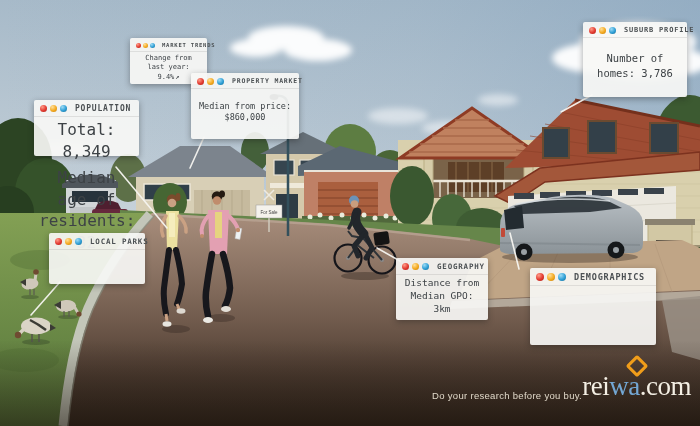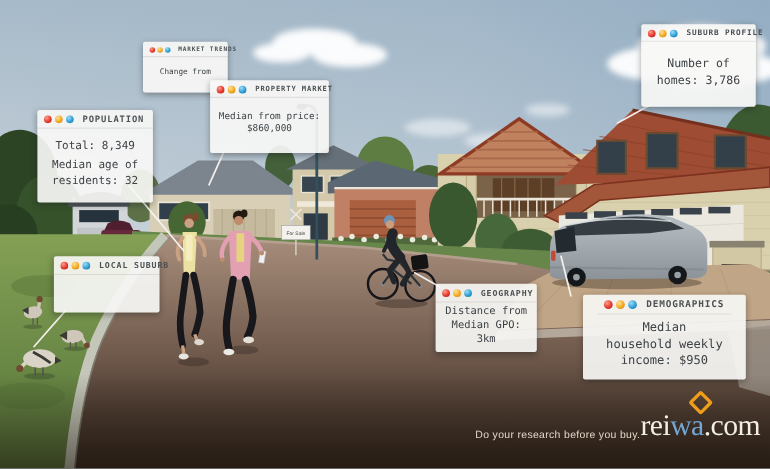--- a/index.html
+++ b/index.html
@@ -17,21 +17,21 @@
   .dot-r{background:radial-gradient(circle at 35% 30%,#ff9d8a,#e23a30 55%,#a81c14);}
   .dot-y{background:radial-gradient(circle at 35% 30%,#ffe09a,#f4a91f 55%,#c07d0a);}
   .dot-b{background:radial-gradient(circle at 35% 30%,#9fdcf5,#2f9fd6 55%,#15688f);}
   .co-title{font-weight:bold;letter-spacing:0.8px;margin-left:5px;color:#4c5154;white-space:nowrap;}
   .co-body{flex:1;display:flex;flex-direction:column;justify-content:center;
            text-align:center;padding:2px 5px 6px;line-height:1.35;}
   .co-gap{margin-top:5px;text-align:center;}
   #co-mt .co-title{font-size:5.5px}#co-mt .co-body{font-size:7px}#co-mt .dot{width:5px;height:5px;margin-right:2px}
   #co-pm .co-title{font-size:6.5px}#co-pm .co-body{font-size:8.5px}
   #co-sp .co-title{font-size:7px}#co-sp .co-body{font-size:10.5px}
-  #co-pop .co-title{font-size:8px}#co-pop .co-body{font-size:10px}
+  #co-pop .co-title{font-size:8px}#co-pop .co-body{font-size:16px}
   #co-lp .co-title{font-size:7.5px}#co-lp .co-body{font-size:10px}
   #co-geo .co-title{font-size:7.5px}#co-geo .co-body{font-size:9.5px}
   #co-demo .co-title{font-size:8.5px}#co-demo .co-body{font-size:11px}#co-demo .dot{width:8px;height:8px}
   .up-arrow{font-size:7px;margin-left:1px;}
   
   .tagline{position:absolute;top:390px;right:118px;font-size:9.5px;letter-spacing:0.3px;
            color:#e0d8c9;}
   .logo{position:absolute;top:371px;right:9px;font-family:Liberation Serif, serif;
         font-size:27px;color:#f4efe4;letter-spacing:-0.5px;}
   .logo .wa{color:#73a7d4;}
@@ -393,20 +393,21 @@
 
 <div class="callout" id="co-mt" style="left:130px;top:38px;width:77px;height:46px;">
   <div class="co-head">
     <span class="dot dot-r"></span>
     <span class="dot dot-y"></span>
     <span class="dot dot-b"></span>
     <span class="co-title">MARKET TRENDS</span>
   </div>
   <div class="co-body">
     <div>Change from</div>
+    <div><span>last year: 9.4%</span><span class="up-arrow">↗</span></div>
   </div>
 </div>
 
 <div class="callout" id="co-pm" style="left:179px;top:73px;width:108px;height:66px;margin-left:12px;">
   <div class="co-head">
     <span class="dot dot-r"></span>
     <span class="dot dot-y"></span>
     <span class="dot dot-b"></span>
     <span class="co-title">PROPERTY MARKET</span>
   </div>
@@ -422,67 +423,62 @@
     <span class="dot dot-y"></span>
     <span class="dot dot-b"></span>
     <span class="co-title">SUBURB PROFILE</span>
   </div>
   <div class="co-body">
     <div>Number of</div>
     <div>homes: 3,786</div>
   </div>
 </div>
 
-<div class="callout" id="co-pop" style="left:34px;top:100px;width:105px;height:84px;">
+<div class="callout" id="co-pop" style="left:34px;top:100px;width:105px;height:56px;">
   <div class="co-head">
     <span class="dot dot-r"></span>
     <span class="dot dot-y"></span>
     <span class="dot dot-b"></span>
     <span class="co-title">POPULATION</span>
   </div>
   <div class="co-body">
     <div>Total: 8,349</div>
     <div class="co-gap">Median age of</div>
     <div>residents: 32</div>
   </div>
 </div>
 
 <div class="callout" id="co-lp" style="left:49px;top:233px;width:96px;height:51px;">
   <div class="co-head">
     <span class="dot dot-r"></span>
     <span class="dot dot-y"></span>
     <span class="dot dot-b"></span>
-    <span class="co-title">LOCAL SUBURB</span>
+    <span class="co-title">LOCAL PARKS</span>
   </div>
 </div>
 
 <div class="callout" id="co-geo" style="left:396px;top:258px;width:92px;height:62px;">
   <div class="co-head">
     <span class="dot dot-r"></span>
     <span class="dot dot-y"></span>
     <span class="dot dot-b"></span>
     <span class="co-title">GEOGRAPHY</span>
   </div>
   <div class="co-body">
     <div>Distance from</div>
     <div>Median GPO: 3km</div>
   </div>
 </div>
 
-<div class="callout" id="co-demo" style="left:530px;top:268px;width:148px;height:77px;align-items:center;">
+<div class="callout" id="co-demo" style="left:530px;top:268px;width:126px;height:77px;">
   <div class="co-head">
     <span class="dot dot-r"></span>
     <span class="dot dot-y"></span>
     <span class="dot dot-b"></span>
     <span class="co-title">DEMOGRAPHICS</span>
-  </div>
-  <div class="co-body">
-    <div>Median</div>
-    <div>household weekly</div>
-    <div>income: $950</div>
   </div>
 </div>
 
 <div class="tagline">Do your research before you buy.</div>
 <div class="logo">
   <span class="logo-diamond"></span>
   <span>rei</span><span class="wa">wa</span><span>.com</span>
 </div>
 
 </div>

